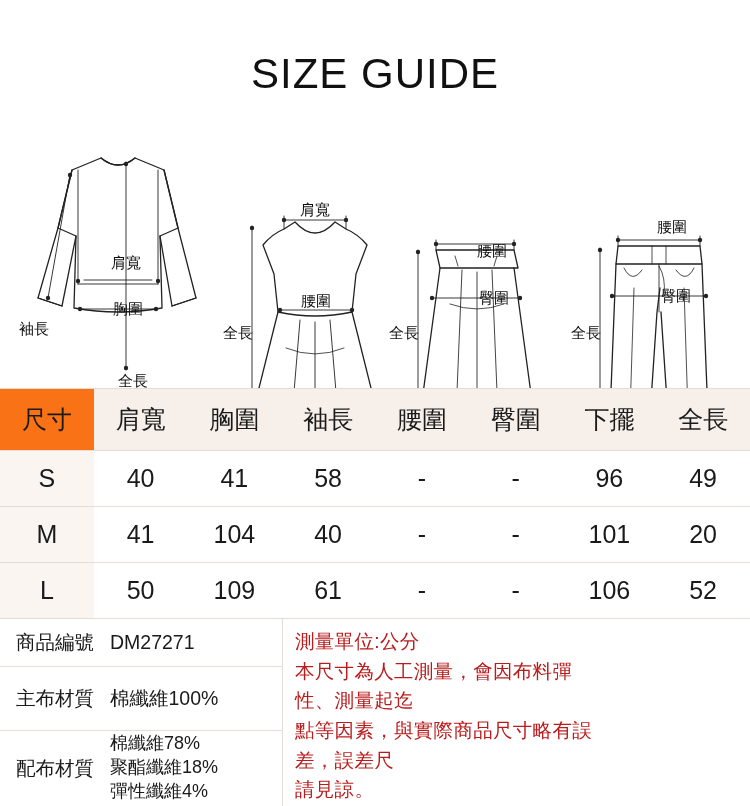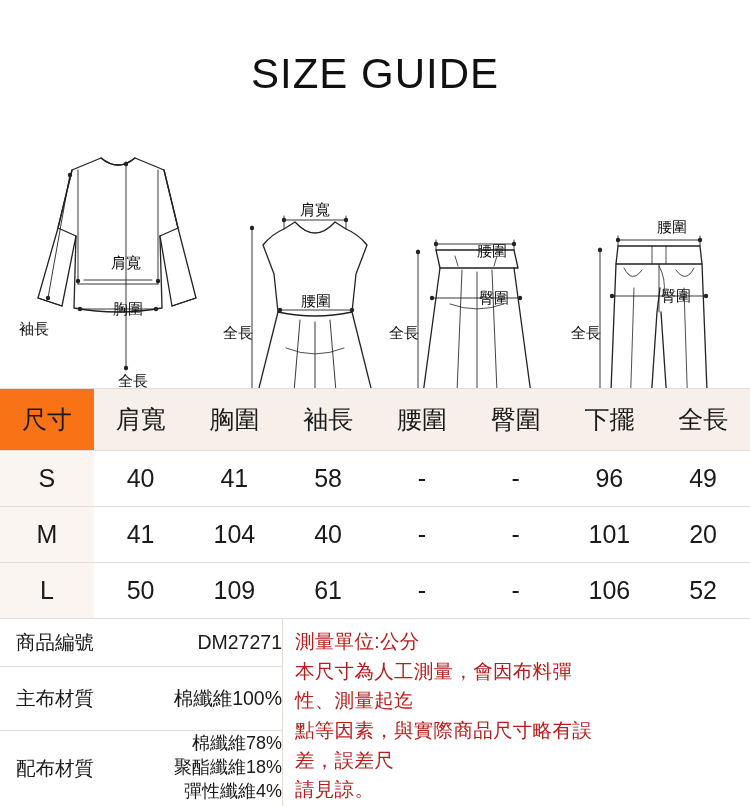--- a/index.html
+++ b/index.html
@@ -91,21 +91,21 @@
   .info-row:last-child { border-bottom: none; }
   .info-label {
     width: 110px;
     flex: 0 0 110px;
     text-align: center;
     font-size: 19.5px;
     padding: 8px 0;
   }
   .info-value {
     flex: 1 1 auto;
-    text-align: right;
+    text-align: left;
     font-size: 19.5px;
     padding: 8px 0;
   }
   .info-value.small {
     font-size: 18px;
     line-height: 1.32;
   }
   .row-h1 { height: 48px; }
   .row-h2 { height: 64px; }
   .row-h3 { height: 74px; }

